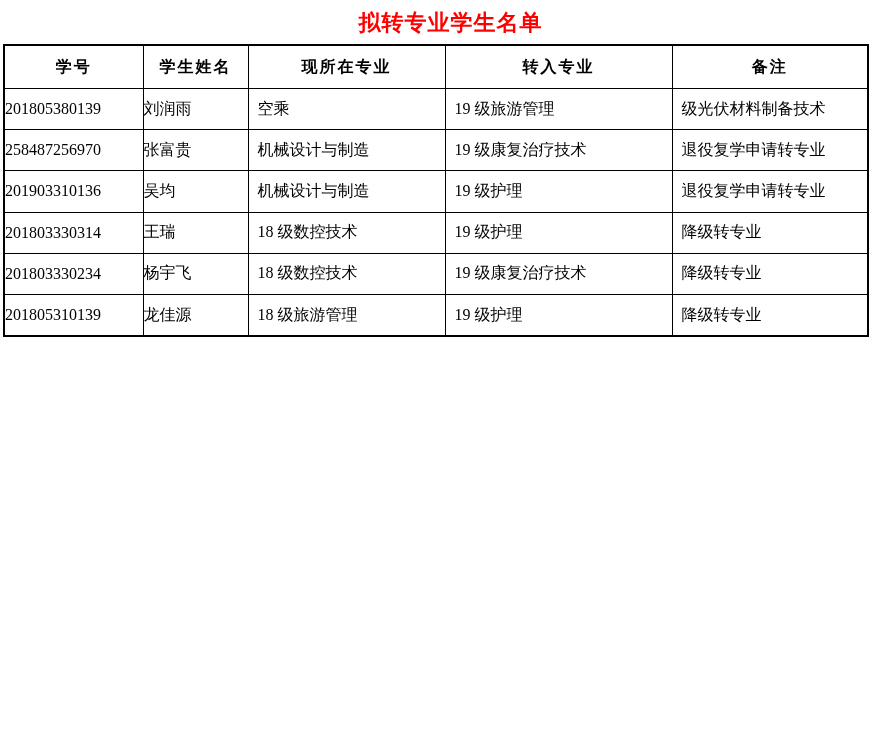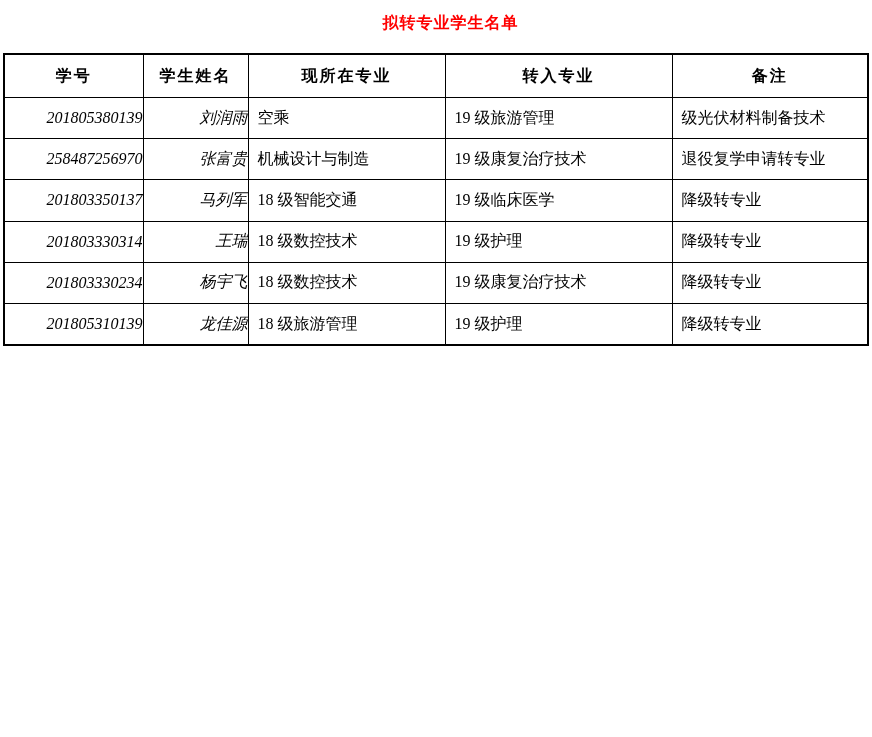--- a/index.html
+++ b/index.html
@@ -8,32 +8,32 @@
     background: #ffffff;
   }
   body {
     width: 872px;
     height: 737px;
     font-family: "Liberation Serif", "DejaVu Serif", serif;
     color: #000000;
   }
   .doc-title {
     text-align: center;
-    font-size: 16px;
+    font-size: 22px;
     font-weight: bold;
     letter-spacing: 1px;
     padding: 9px 0 7px 0;
     line-height: 28px;
     margin-left: 29px;
   }
   table.transfer-table {
     border-collapse: collapse;
     table-layout: fixed;
     width: 864px;
-    margin: 9px auto;
+    margin: 0 auto;
     border: 2px solid #000000;
   }
   .transfer-table th,
   .transfer-table td {
     border: 1px solid #000000;
     font-size: 16px;
     white-space: nowrap;
     overflow: hidden;
     vertical-align: middle;
     padding: 0;
@@ -42,22 +42,21 @@
     height: 42px;
     font-weight: bold;
     text-align: center;
     letter-spacing: 2px;
   }
   .transfer-table td {
     height: 40.2px;
   }
   .transfer-table td.c0,
   .transfer-table td.c1 {
-    text-align: right;
-    font-style: italic;
+    text-align: left;
   }
   .transfer-table td.c2,
   .transfer-table td.c3,
   .transfer-table td.c4 {
     text-align: left;
     padding-left: 9px;
   }
 </style>
 </head>
 <body>
@@ -90,25 +89,25 @@
         <td class="c4">级光伏材料制备技术</td>
       </tr>
       <tr>
         <td class="c0">258487256970</td>
         <td class="c1">张富贵</td>
         <td class="c2">机械设计与制造</td>
         <td class="c3">19 级康复治疗技术</td>
         <td class="c4">退役复学申请转专业</td>
       </tr>
       <tr>
-        <td class="c0">201803350137</td>
-        <td class="c1">马列军</td>
-        <td class="c2">18 级智能交通</td>
-        <td class="c3">19 级临床医学</td>
-        <td class="c4">降级转专业</td>
+        <td class="c0">201903310136</td>
+        <td class="c1">吴均</td>
+        <td class="c2">机械设计与制造</td>
+        <td class="c3">19 级护理</td>
+        <td class="c4">退役复学申请转专业</td>
       </tr>
       <tr>
         <td class="c0">201803330314</td>
         <td class="c1">王瑞</td>
         <td class="c2">18 级数控技术</td>
         <td class="c3">19 级护理</td>
         <td class="c4">降级转专业</td>
       </tr>
       <tr>
         <td class="c0">201803330234</td>

